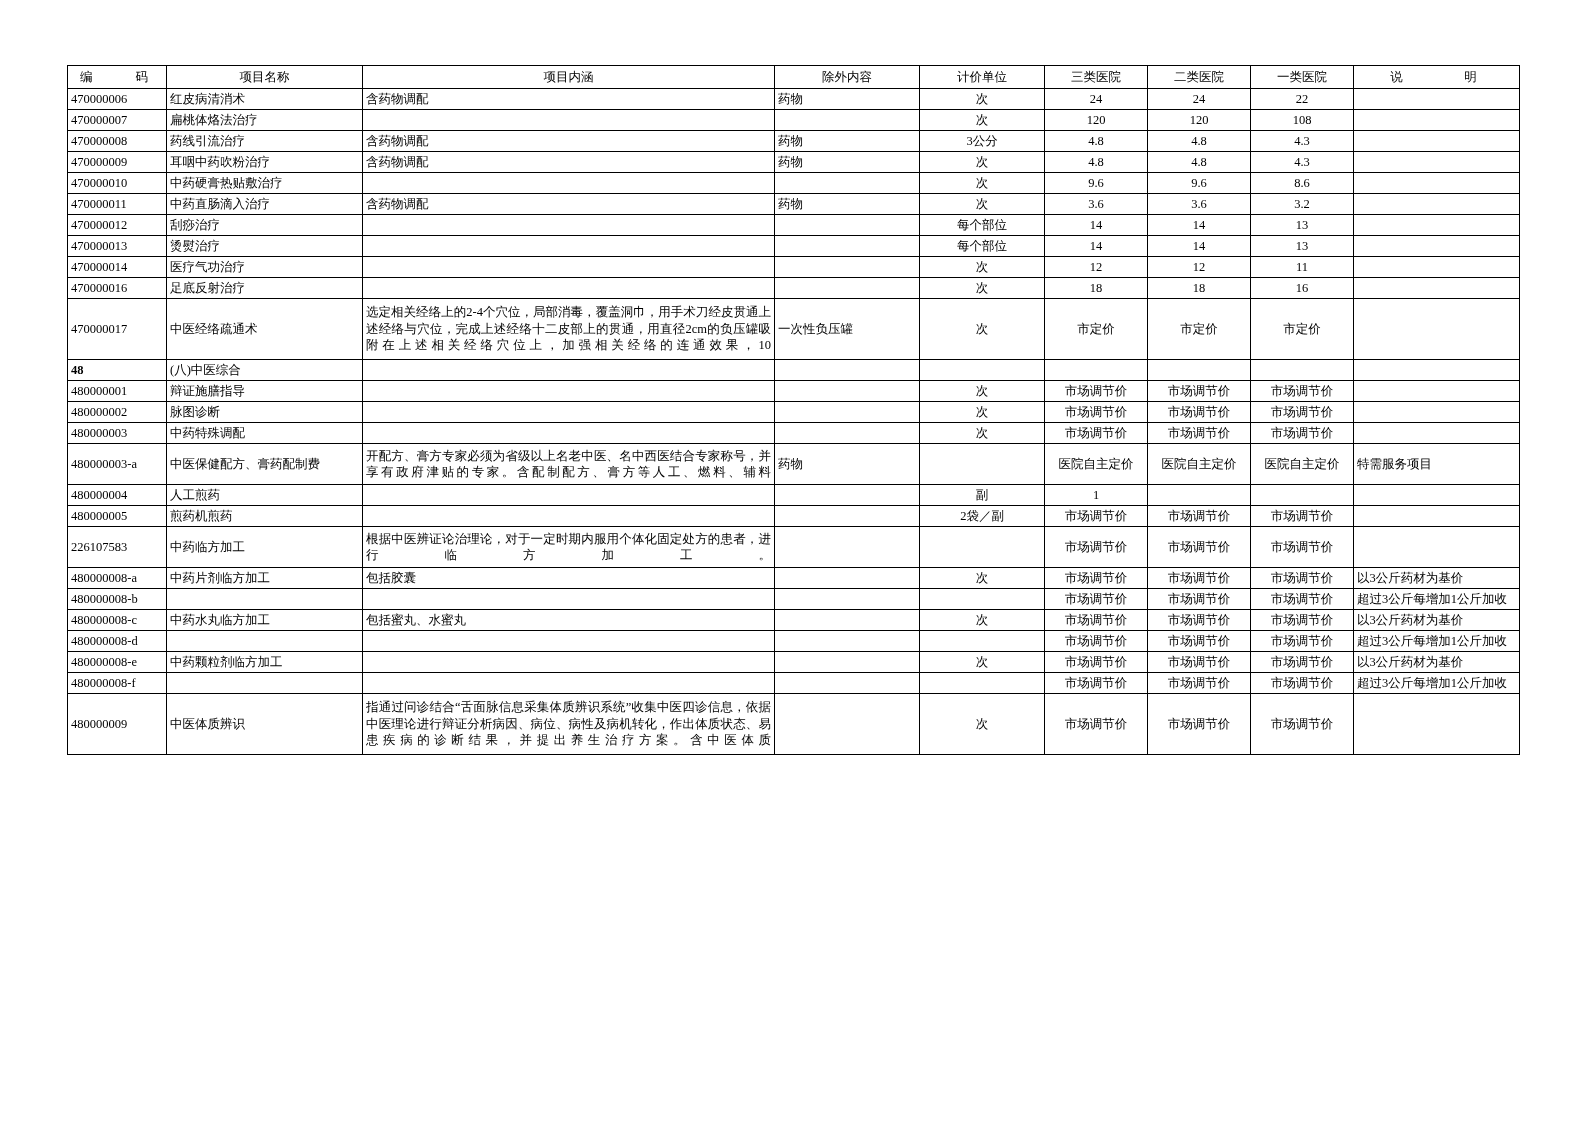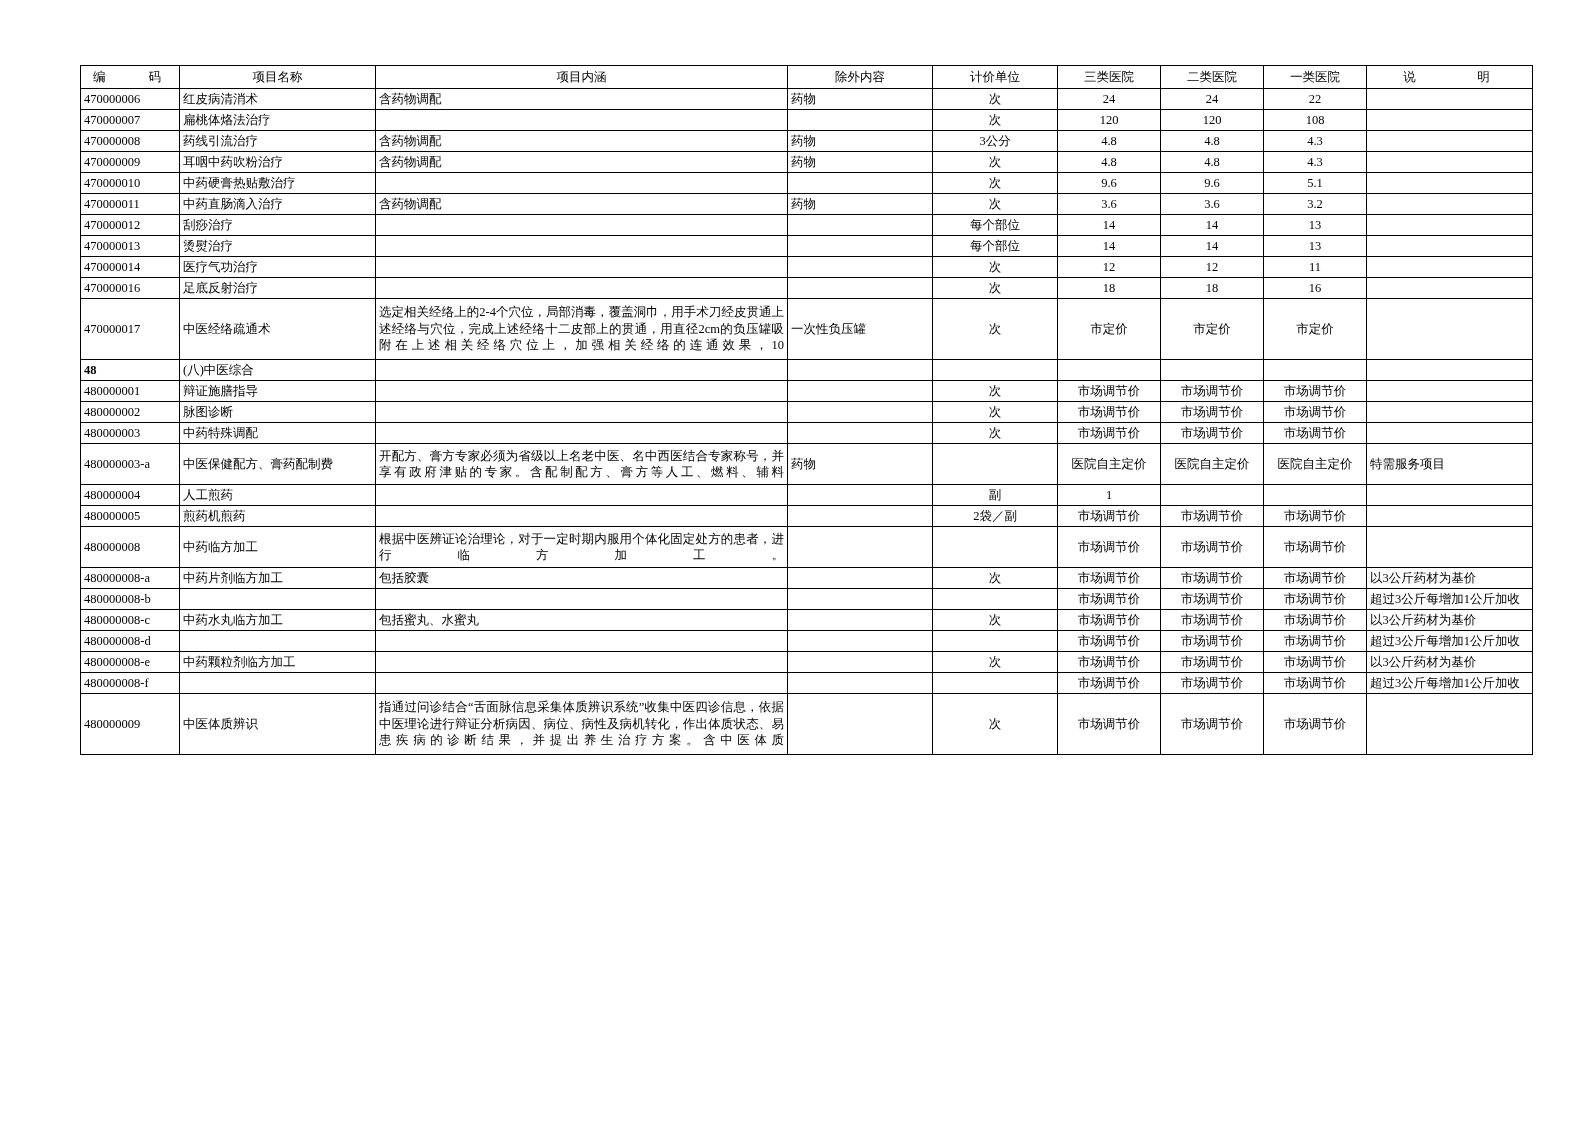--- a/index.html
+++ b/index.html
@@ -10,21 +10,21 @@
   body {
     width: 1587px;
     height: 1122px;
     font-family: "Liberation Serif", "DejaVu Serif", serif;
     color: #000000;
     position: relative;
     overflow: hidden;
   }
   .page {
     position: absolute;
-    left: 64px;
+    left: 51px;
     top: 65px;
     width: 1452px;
     padding-left: 16px;
   }
   table.pricing {
     border-collapse: collapse;
     table-layout: fixed;
     width: 1452px;
     font-size: 12.5px;
   }
@@ -149,21 +149,21 @@
           <td class="note"></td>
         </tr>
         <tr class="row-reg">
           <td class="code">470000010</td>
           <td class="name">中药硬膏热贴敷治疗</td>
           <td class="conn"></td>
           <td class="excl"></td>
           <td class="unit">次</td>
           <td class="price">9.6</td>
           <td class="price">9.6</td>
-          <td class="price">5.1</td>
+          <td class="price">8.6</td>
           <td class="note"></td>
         </tr>
         <tr class="row-reg">
           <td class="code">470000011</td>
           <td class="name">中药直肠滴入治疗</td>
           <td class="conn">含药物调配</td>
           <td class="excl">药物</td>
           <td class="unit">次</td>
           <td class="price">3.6</td>
           <td class="price">3.6</td>
@@ -296,21 +296,21 @@
           <td class="name">煎药机煎药</td>
           <td class="conn"></td>
           <td class="excl"></td>
           <td class="unit">2袋／副</td>
           <td class="price">市场调节价</td>
           <td class="price">市场调节价</td>
           <td class="price">市场调节价</td>
           <td class="note"></td>
         </tr>
         <tr class="row-mid">
-          <td class="code">480000008</td>
+          <td class="code">226107583</td>
           <td class="name">中药临方加工</td>
           <td class="conn conn-just">根据中医辨证论治理论，对于一定时期内服用个体化固定处方的患者，进行临方加工。</td>
           <td class="excl"></td>
           <td class="unit"></td>
           <td class="price">市场调节价</td>
           <td class="price">市场调节价</td>
           <td class="price">市场调节价</td>
           <td class="note"></td>
         </tr>
         <tr class="row-reg">

